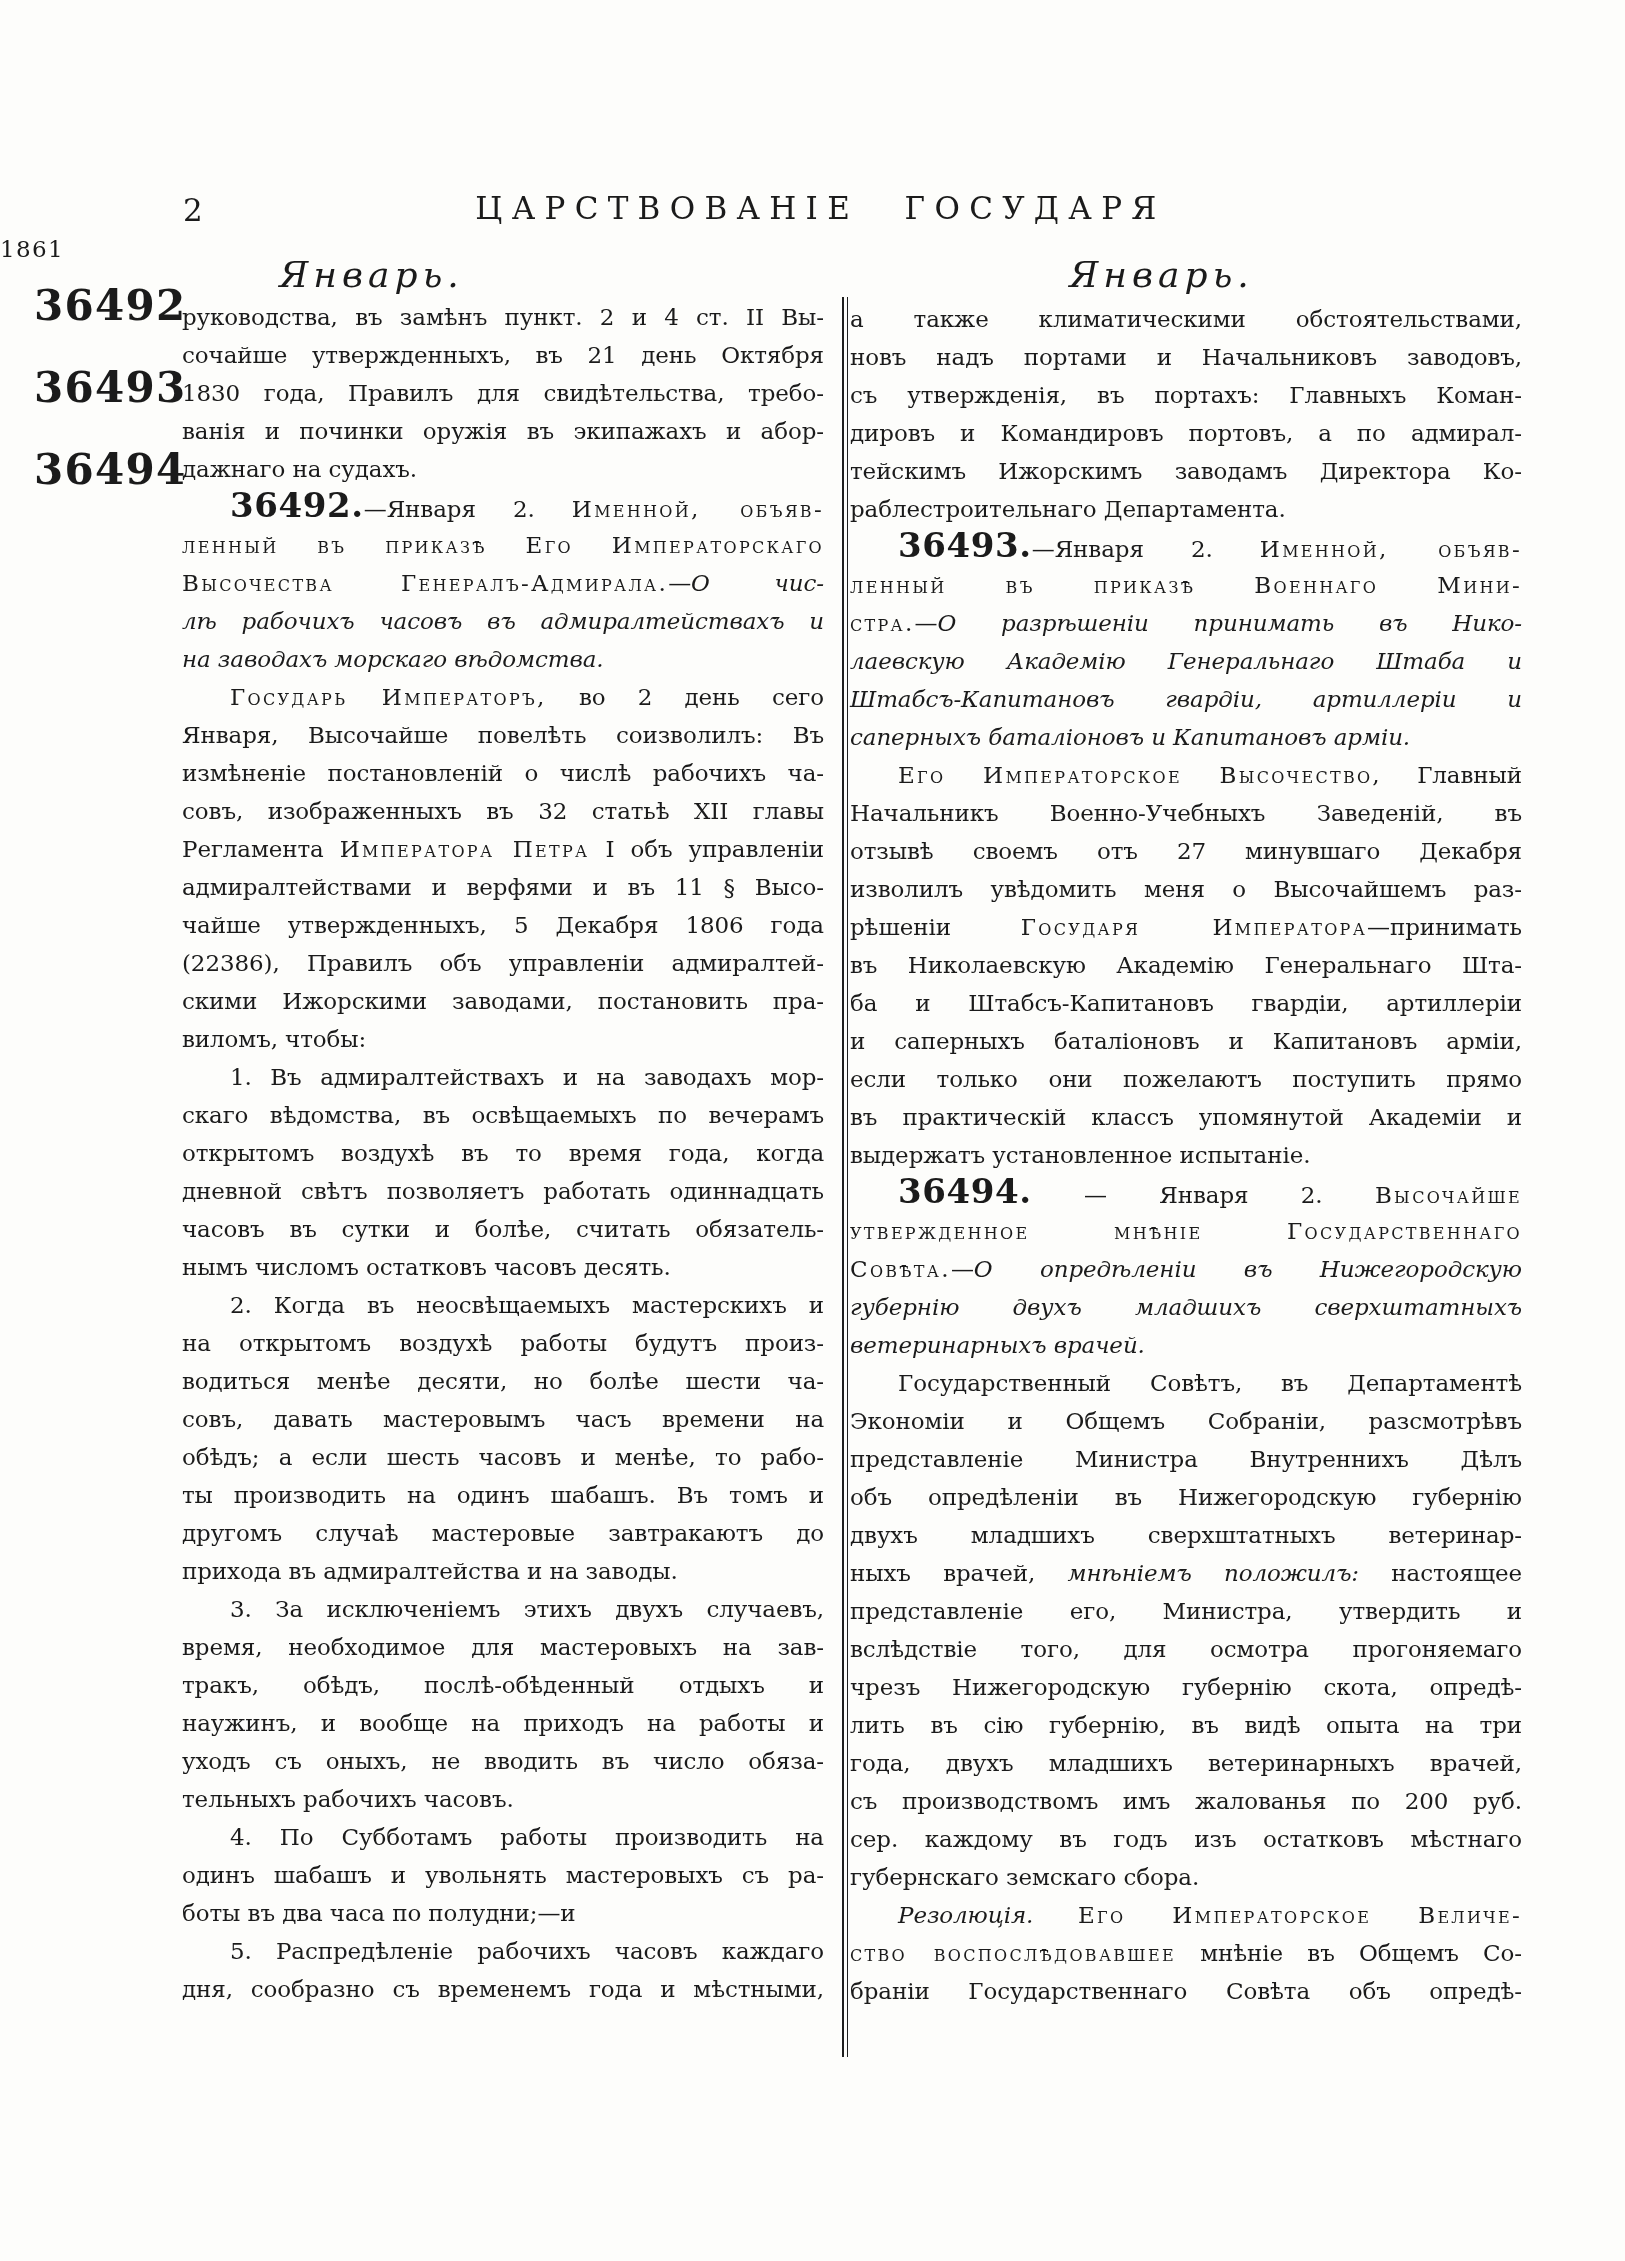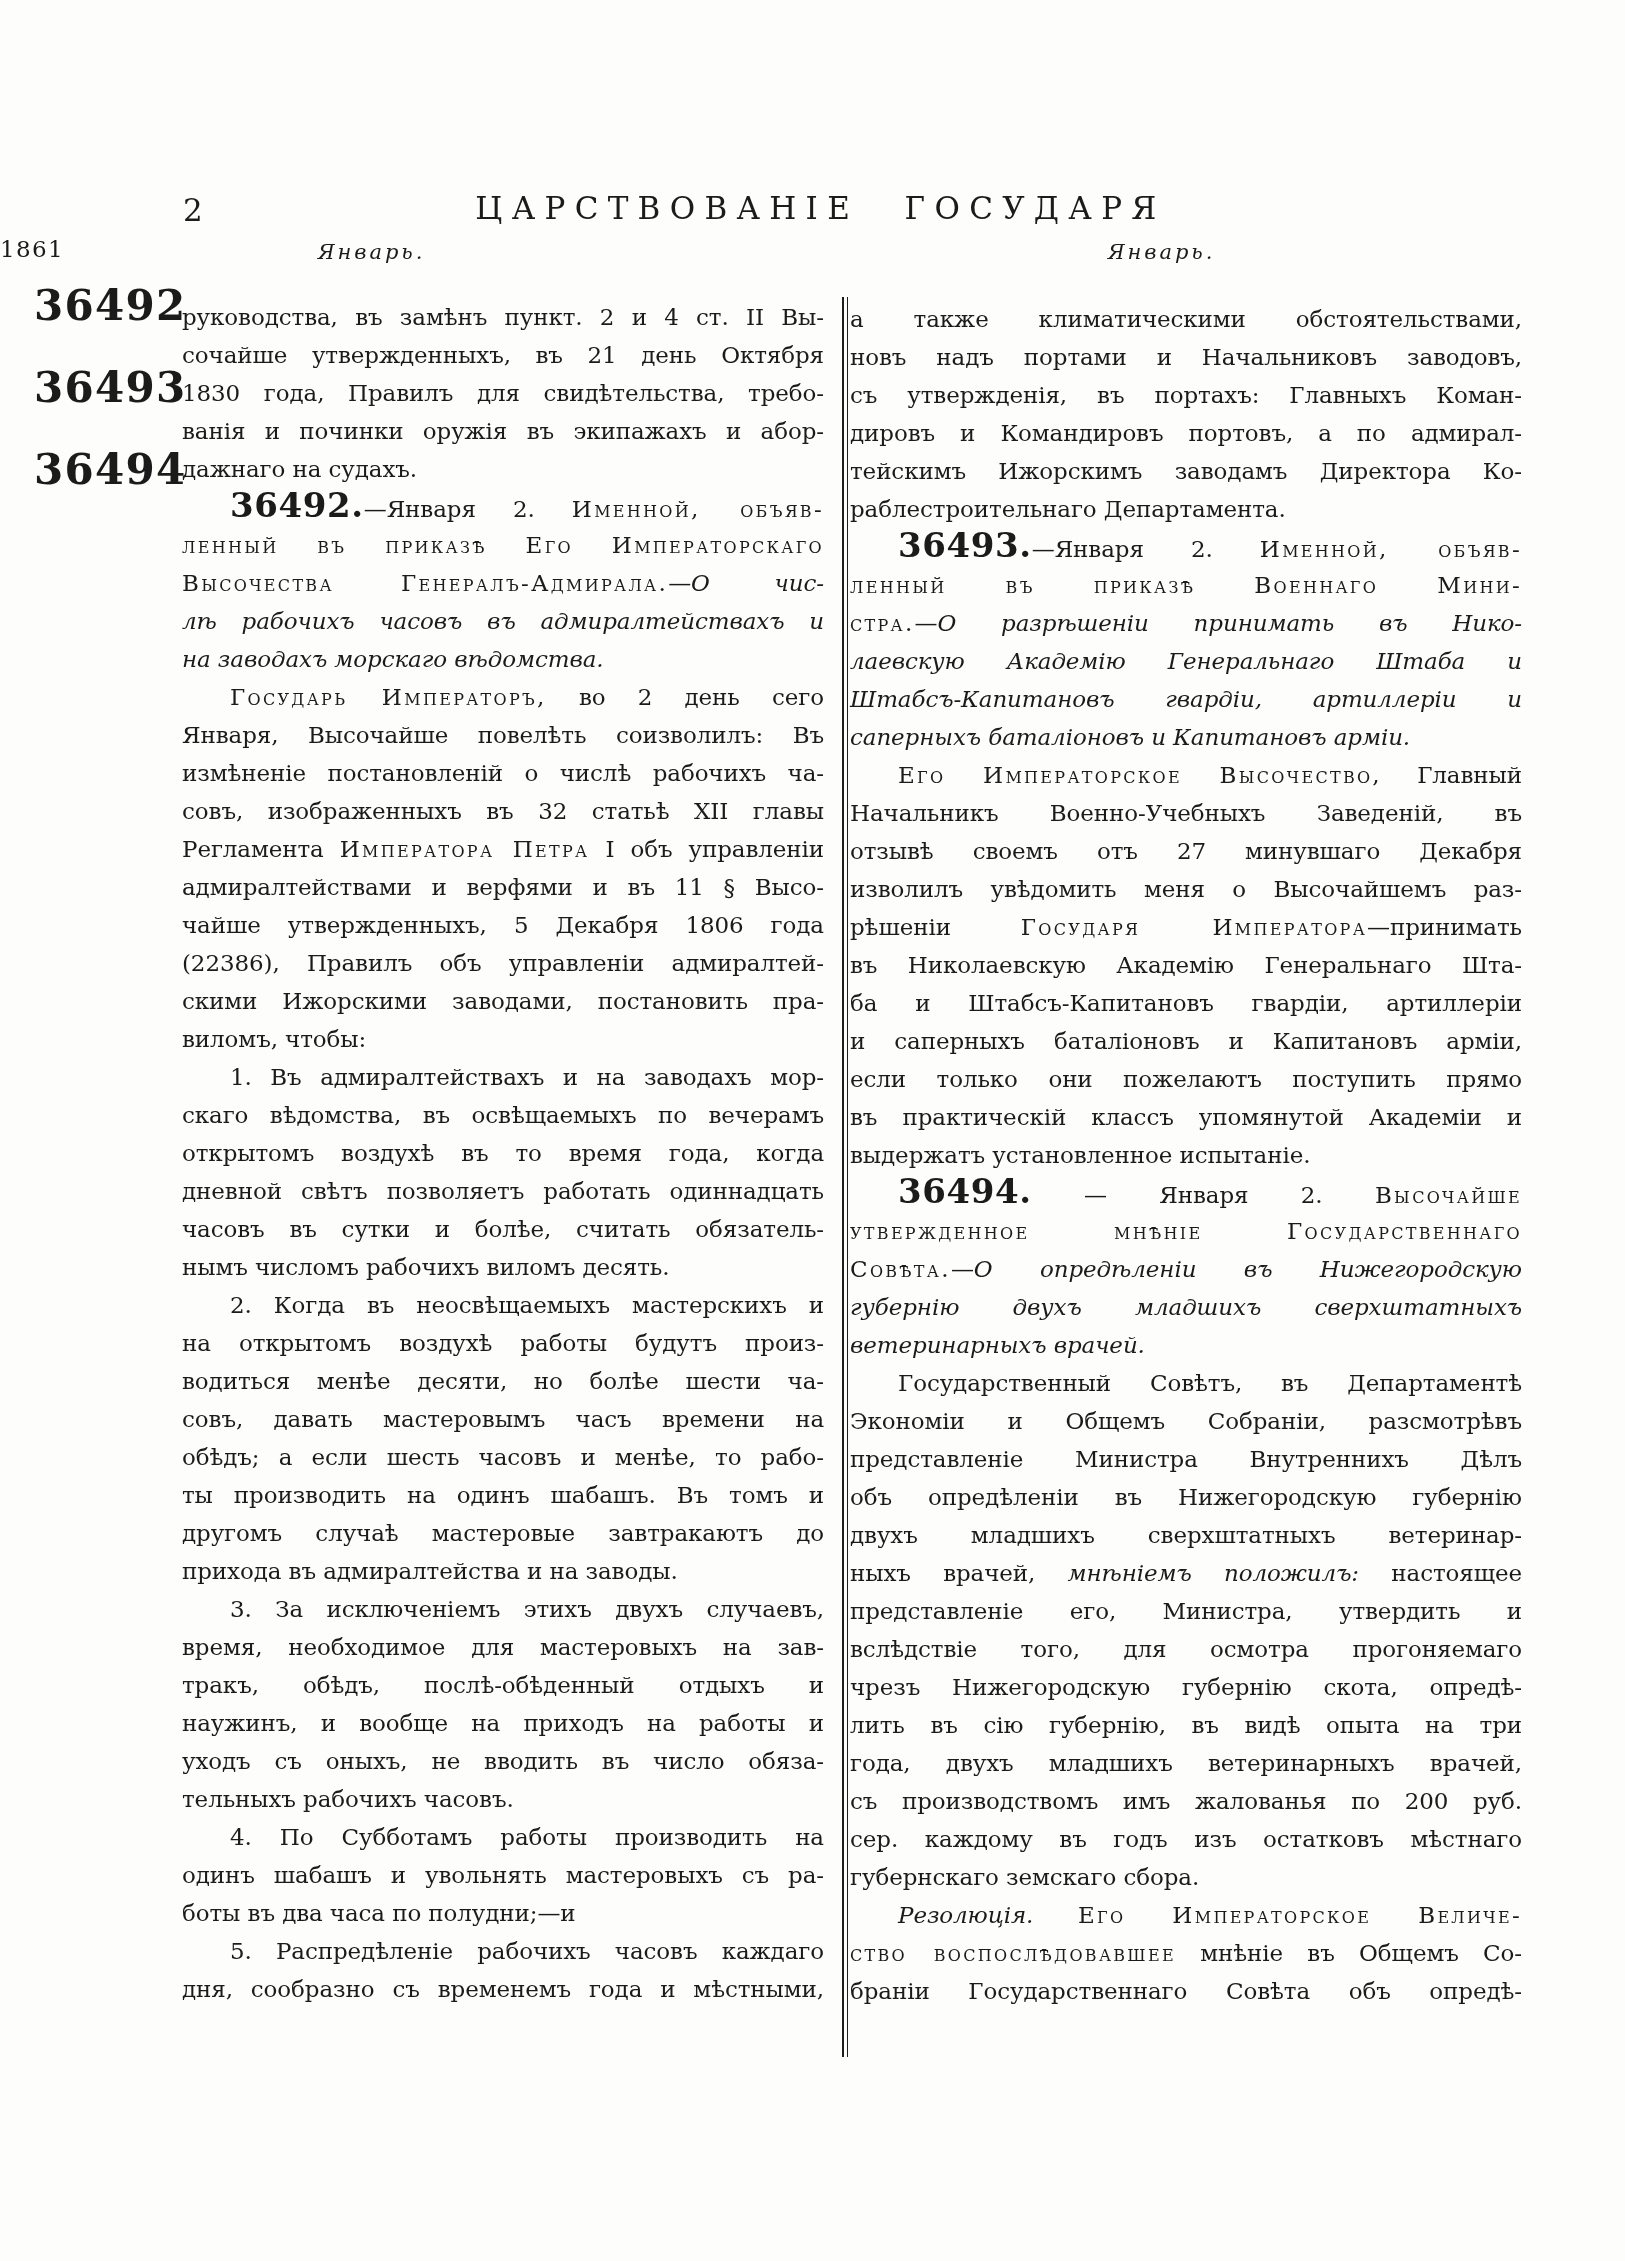--- a/index.html
+++ b/index.html
@@ -17,22 +17,22 @@
   }
   .abs{position:absolute;}
   
   #page-number{left:183px;top:195px;font-size:31px;line-height:1;}
   #header-title{
     left:16px;right:0;top:193px;text-align:center;
     font-size:31px;line-height:1;
     letter-spacing:0.30em;word-spacing:0.85em;
   }
   .month{
-    top:241px;width:221px;text-align:center;
-    font-style:italic;font-size:21px;line-height:1.1;
+    top:255px;width:221px;text-align:center;
+    font-style:italic;font-size:36px;line-height:1.1;
     letter-spacing:0.14em;
   }
   #month-left{left:261px;}
   #month-right{left:1051px;}
   #year{left:0;right:0;top:238px;text-align:left;font-size:23px;line-height:1;letter-spacing:0.06em;}
   
   #margin-numbers{left:34px;top:285px;width:147px;}
   .margin-num{
     font-weight:bold;font-size:42px;line-height:42px;
     letter-spacing:1.3px;margin-bottom:40px;
@@ -93,21 +93,21 @@
     <div class="ln"><span>адмиралтействами и верфями и въ 11 § Высо-</span></div>
     <div class="ln"><span>чайше утвержденныхъ, 5 Декабря 1806 года</span></div>
     <div class="ln"><span>(22386), Правилъ объ управленіи адмиралтей-</span></div>
     <div class="ln"><span>скими Ижорскими заводами, постановить пра-</span></div>
     <div class="ln end"><span>виломъ, чтобы:</span></div>
     <div class="ln ind"><span>1. Въ адмиралтействахъ и на заводахъ мор-</span></div>
     <div class="ln"><span>скаго вѣдомства, въ освѣщаемыхъ по вечерамъ</span></div>
     <div class="ln"><span>открытомъ воздухѣ въ то время года, когда</span></div>
     <div class="ln"><span>дневной свѣтъ позволяетъ работать одиннадцать</span></div>
     <div class="ln"><span>часовъ въ сутки и болѣе, считать обязатель-</span></div>
-    <div class="ln end"><span>нымъ числомъ рабочихъ виломъ десять.</span></div>
+    <div class="ln end"><span>нымъ числомъ остатковъ часовъ десять.</span></div>
     <div class="ln ind"><span>2. Когда въ неосвѣщаемыхъ мастерскихъ и</span></div>
     <div class="ln"><span>на открытомъ воздухѣ работы будутъ произ-</span></div>
     <div class="ln"><span>водиться менѣе десяти, но болѣе шести ча-</span></div>
     <div class="ln"><span>совъ, давать мастеровымъ часъ времени на</span></div>
     <div class="ln"><span>обѣдъ; а если шесть часовъ и менѣе, то рабо-</span></div>
     <div class="ln"><span>ты производить на одинъ шабашъ. Въ томъ и</span></div>
     <div class="ln"><span>другомъ случаѣ мастеровые завтракаютъ до</span></div>
     <div class="ln end"><span>прихода въ адмиралтейства и на заводы.</span></div>
     <div class="ln ind"><span>3. За исключеніемъ этихъ двухъ случаевъ,</span></div>
     <div class="ln"><span>время, необходимое для мастеровыхъ на зав-</span></div>

